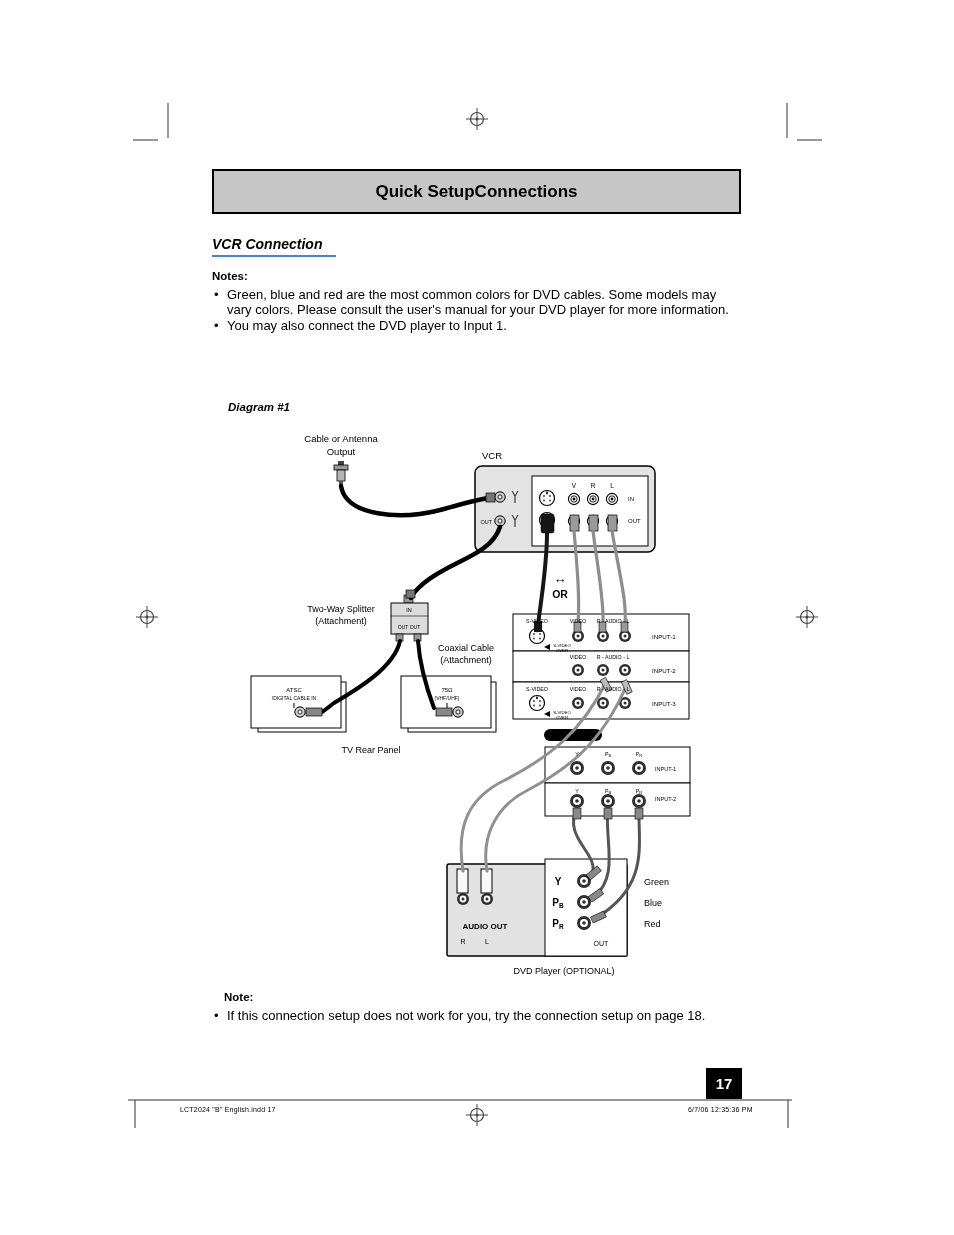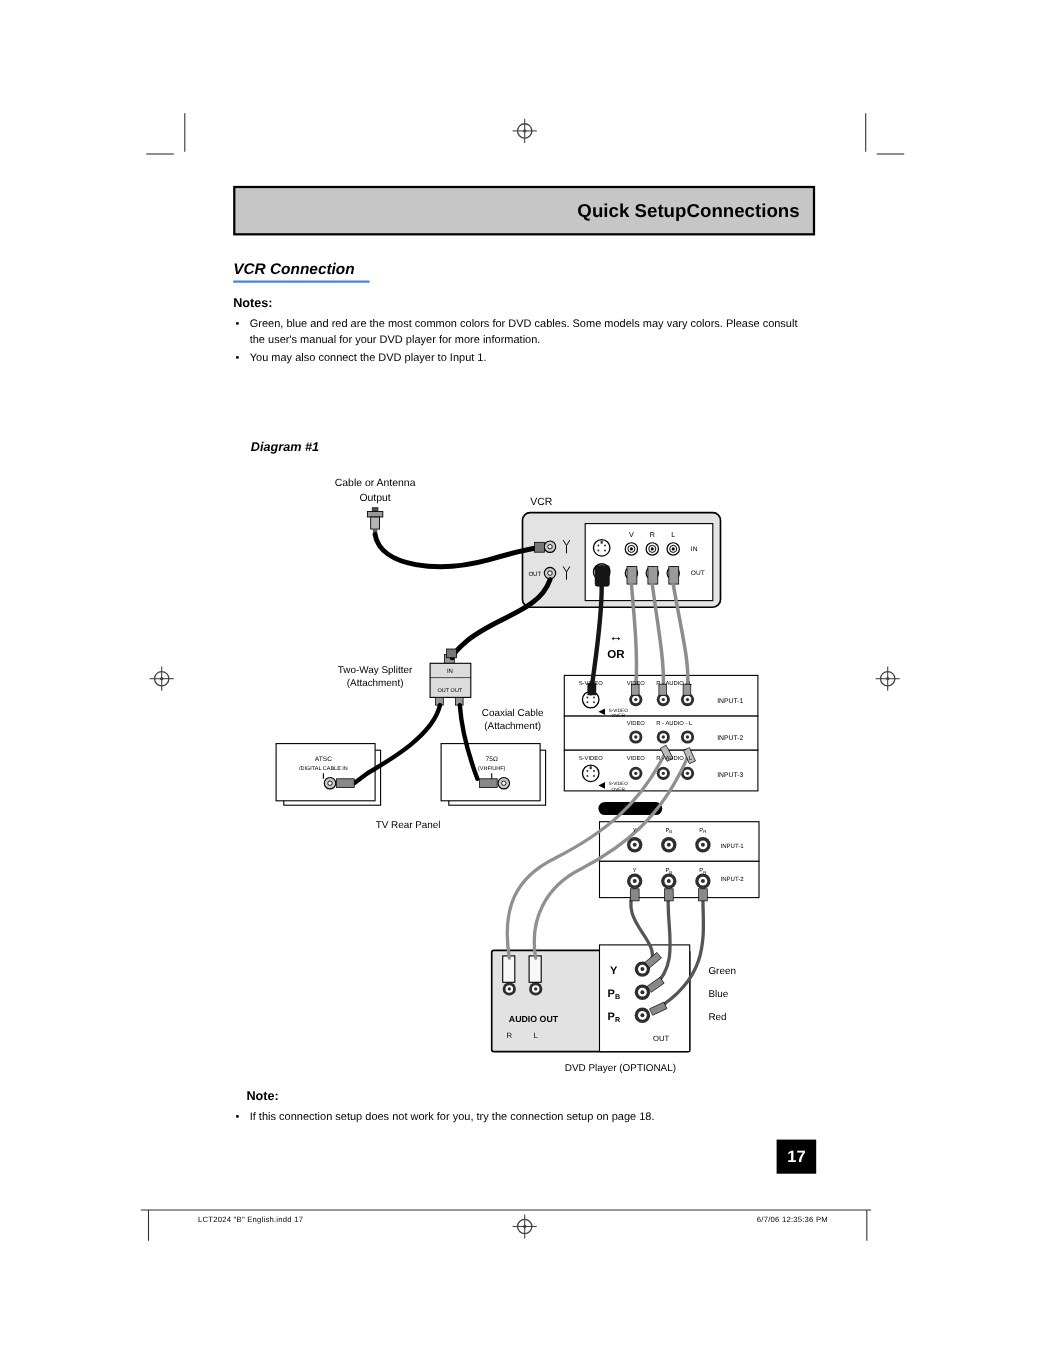--- a/index.html
+++ b/index.html
@@ -1,30 +1,30 @@
 <!DOCTYPE html>
 <html><head>
 <meta charset="utf-8">
 <style>
   *{margin:0;padding:0;box-sizing:border-box}
   html,body{background:#fff}
   .page{position:relative;width:954px;height:1235px;background:#fff;overflow:hidden;
         font-family:"Liberation Sans",sans-serif;color:#000}
   .abs{position:absolute}
   .header-bar{left:212px;top:169px;width:529px;height:45px;background:#c6c6c6;
-              border:2px solid #000;display:flex;align-items:center;justify-content:flex-end;
+              border:2px solid #000;display:flex;align-items:center;justify-content:center;
               padding:0 12px;font-size:17px;font-weight:bold}
   .section-title{left:212px;top:236px;font-size:14px;font-weight:bold;font-style:italic;
                  border-bottom:2px solid #3b82f6;padding:0 14px 3px 0;display:inline-block}
   .h-bold{font-size:11.5px;font-weight:bold}
   .h-bold-it{font-size:11.5px;font-weight:bold;font-style:italic}
   ul.notes{list-style:none;width:528px}
-  ul.notes li{position:relative;padding-left:15px;font-size:10px;line-height:15px;margin-bottom:1px}
+  ul.notes li{position:relative;padding-left:15px;font-size:13px;line-height:15px;margin-bottom:1px}
   ul.notes li::before{content:"\2022";position:absolute;left:2px}
-  .page-number{left:706px;top:1036px;width:36px;height:31px;background:#000;color:#fff;
+  .page-number{left:706px;top:1068px;width:36px;height:31px;background:#000;color:#fff;
                display:flex;align-items:center;justify-content:center;font-size:15px;font-weight:bold}
   .footer-text{font-size:7px;letter-spacing:.2px}
   svg{position:absolute;left:0;top:0}
   svg text{font-family:"Liberation Sans",sans-serif;fill:#000}
 </style>
 </head>
 <body>
 
 <div class="page">
 

